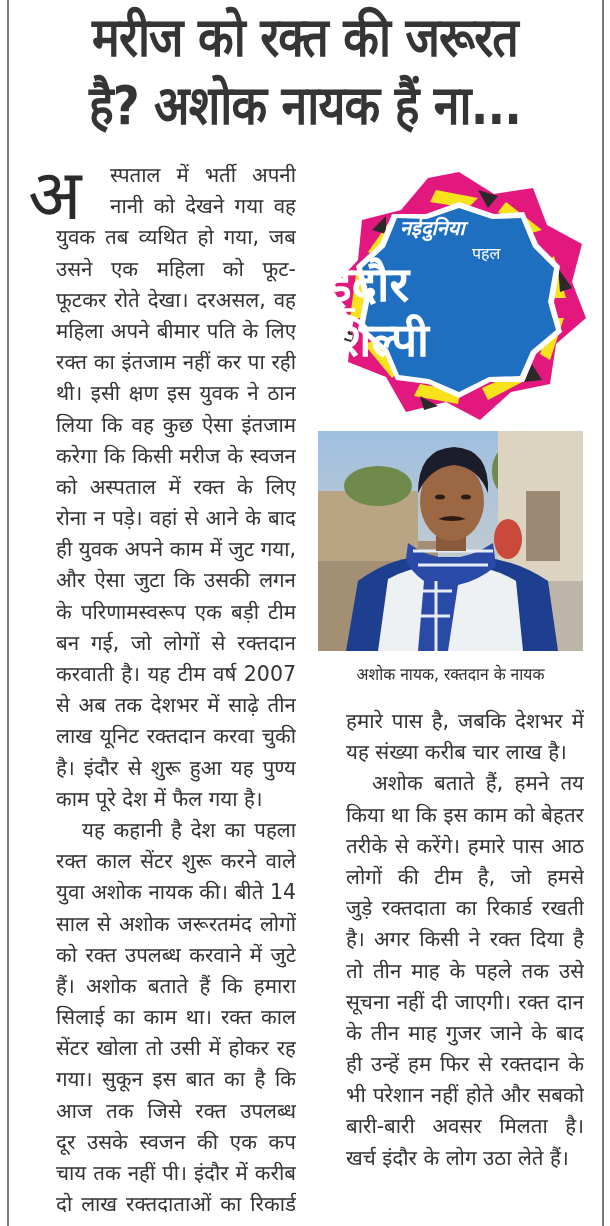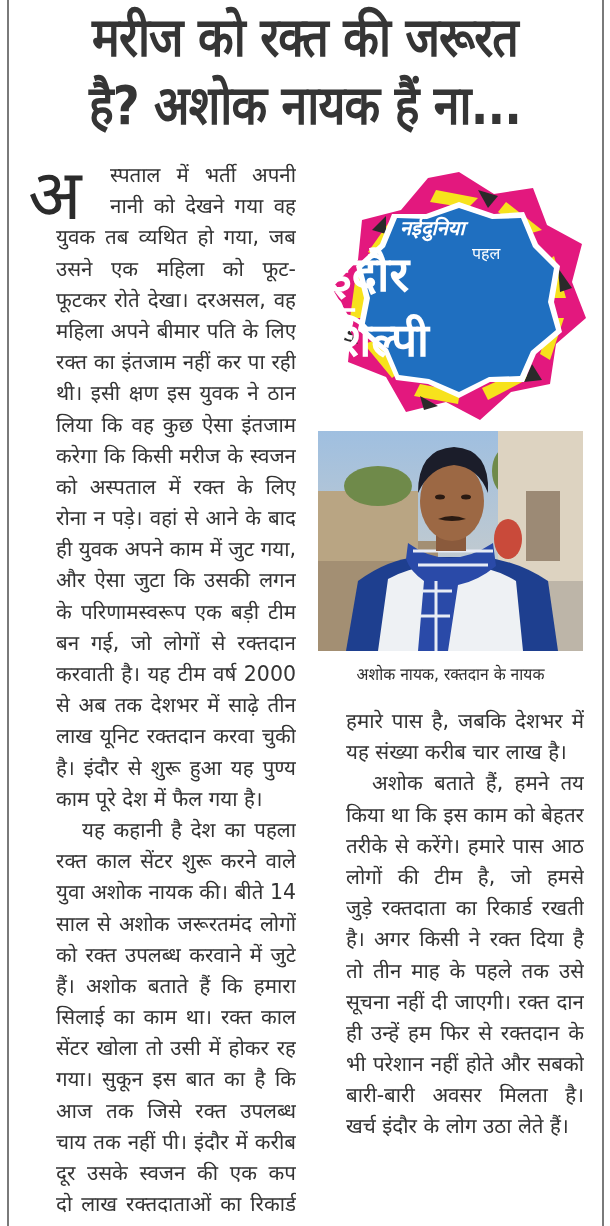--- a/index.html
+++ b/index.html
@@ -31,21 +31,21 @@
     font-size: 70px; line-height: 58px; font-weight: normal; color: #2b2b2b;
   }
   .dc-line { padding-left: 54px; }
 
   
   .logo { position: absolute; left: 328px; top: 168px; width: 262px; height: 256px; }
   .logo svg { position: absolute; left: 0; top: 0; }
   .logo-text { position: absolute; left: 0; top: 0; width: 262px; height: 256px; color: #fff; text-align: left; }
   .logo-brand { position: absolute; left: 72px; top: 46px; font-size: 20px; font-weight: bold; font-style: italic; }
   .logo-pehal { position: absolute; left: 144px; top: 74px; font-size: 16px; }
-  .logo-indore { position: absolute; left: 0; width: 262px; top: 78px; font-size: 48px; font-weight: bold; line-height: 56px; }
+  .logo-indore { position: absolute; left: 0; width: 262px; top: 88px; font-size: 48px; font-weight: bold; line-height: 56px; }
   .logo-ke { position: absolute; left: 0; width: 262px; top: 130px; font-size: 34px; font-weight: bold; line-height: 40px; }
   .logo-shilpi { position: absolute; left: 0; width: 262px; top: 144px; font-size: 46px; font-weight: bold; line-height: 56px; }
 
   
   .photo { position: absolute; left: 318px; top: 431px; width: 265px; height: 220px; overflow: hidden; background: #c9c3b8; }
   .caption {
     position: absolute; left: 318px; top: 662px; width: 265px; text-align: center;
     font-size: 17px; color: #2e2e2e; white-space: nowrap;
     transform: scaleX(0.92); transform-origin: center top;
   }
@@ -74,37 +74,37 @@
   <span class="line">रक्त का इंतजाम नहीं कर पा रही</span>
   <span class="line">थी। इसी क्षण इस युवक ने ठान</span>
   <span class="line">लिया कि वह कुछ ऐसा इंतजाम</span>
   <span class="line">करेगा कि किसी मरीज के स्वजन</span>
   <span class="line">को अस्पताल में रक्त के लिए</span>
   <span class="line">रोना न पड़े। वहां से आने के बाद</span>
   <span class="line">ही युवक अपने काम में जुट गया,</span>
   <span class="line">और ऐसा जुटा कि उसकी लगन</span>
   <span class="line">के परिणामस्वरूप एक बड़ी टीम</span>
   <span class="line">बन गई, जो लोगों से रक्तदान</span>
-  <span class="line">करवाती है। यह टीम वर्ष 2000</span>
+  <span class="line">करवाती है। यह टीम वर्ष 2007</span>
   <span class="line">से अब तक देशभर में साढ़े तीन</span>
   <span class="line">लाख यूनिट रक्तदान करवा चुकी</span>
   <span class="line">है। इंदौर से शुरू हुआ यह पुण्य</span>
   <span class="line last">काम पूरे देश में फैल गया है।</span>
   <span class="line indent">यह कहानी है देश का पहला</span>
   <span class="line">रक्त काल सेंटर शुरू करने वाले</span>
   <span class="line">युवा अशोक नायक की। बीते 14</span>
   <span class="line">साल से अशोक जरूरतमंद लोगों</span>
   <span class="line">को रक्त उपलब्ध करवाने में जुटे</span>
   <span class="line">हैं। अशोक बताते हैं कि हमारा</span>
   <span class="line">सिलाई का काम था। रक्त काल</span>
   <span class="line">सेंटर खोला तो उसी में होकर रह</span>
   <span class="line">गया। सुकून इस बात का है कि</span>
   <span class="line">आज तक जिसे रक्त उपलब्ध</span>
+  <span class="line">दूर उसके स्वजन की एक कप</span>
   <span class="line">चाय तक नहीं पी। इंदौर में करीब</span>
-  <span class="line">दूर उसके स्वजन की एक कप</span>
   <span class="line">दो लाख रक्तदाताओं का रिकार्ड</span>
 </div>
 
 <div class="logo">
   <svg width="262" height="256" viewBox="0 0 262 256">
 
     <polygon fill="#e3187e" points="131,4 166,26 205,20 219,57 254,76 244,114 258,150 228,176 222,216 183,224 152,252 118,234 78,244 58,209 20,194 24,154 4,120 30,92 34,52 73,42 100,10"></polygon>
 
     <g fill="#f7e21c">
       <polygon points="108,22 150,30 140,40 102,34"></polygon>
@@ -190,17 +190,18 @@
   <span class="line">हमारे पास है, जबकि देशभर में</span>
   <span class="line last">यह संख्या करीब चार लाख है।</span>
   <span class="line indent">अशोक बताते हैं, हमने तय</span>
   <span class="line">किया था कि इस काम को बेहतर</span>
   <span class="line">तरीके से करेंगे। हमारे पास आठ</span>
   <span class="line">लोगों की टीम है, जो हमसे</span>
   <span class="line">जुड़े रक्तदाता का रिकार्ड रखती</span>
   <span class="line">है। अगर किसी ने रक्त दिया है</span>
   <span class="line">तो तीन माह के पहले तक उसे</span>
   <span class="line">सूचना नहीं दी जाएगी। रक्त दान</span>
+  <span class="line">के तीन माह गुजर जाने के बाद</span>
   <span class="line">ही उन्हें हम फिर से रक्तदान के</span>
   <span class="line">भी परेशान नहीं होते और सबको</span>
   <span class="line">बारी-बारी अवसर मिलता है।</span>
   <span class="line last">खर्च इंदौर के लोग उठा लेते हैं।</span>
 </div>
 
 </body></html>

